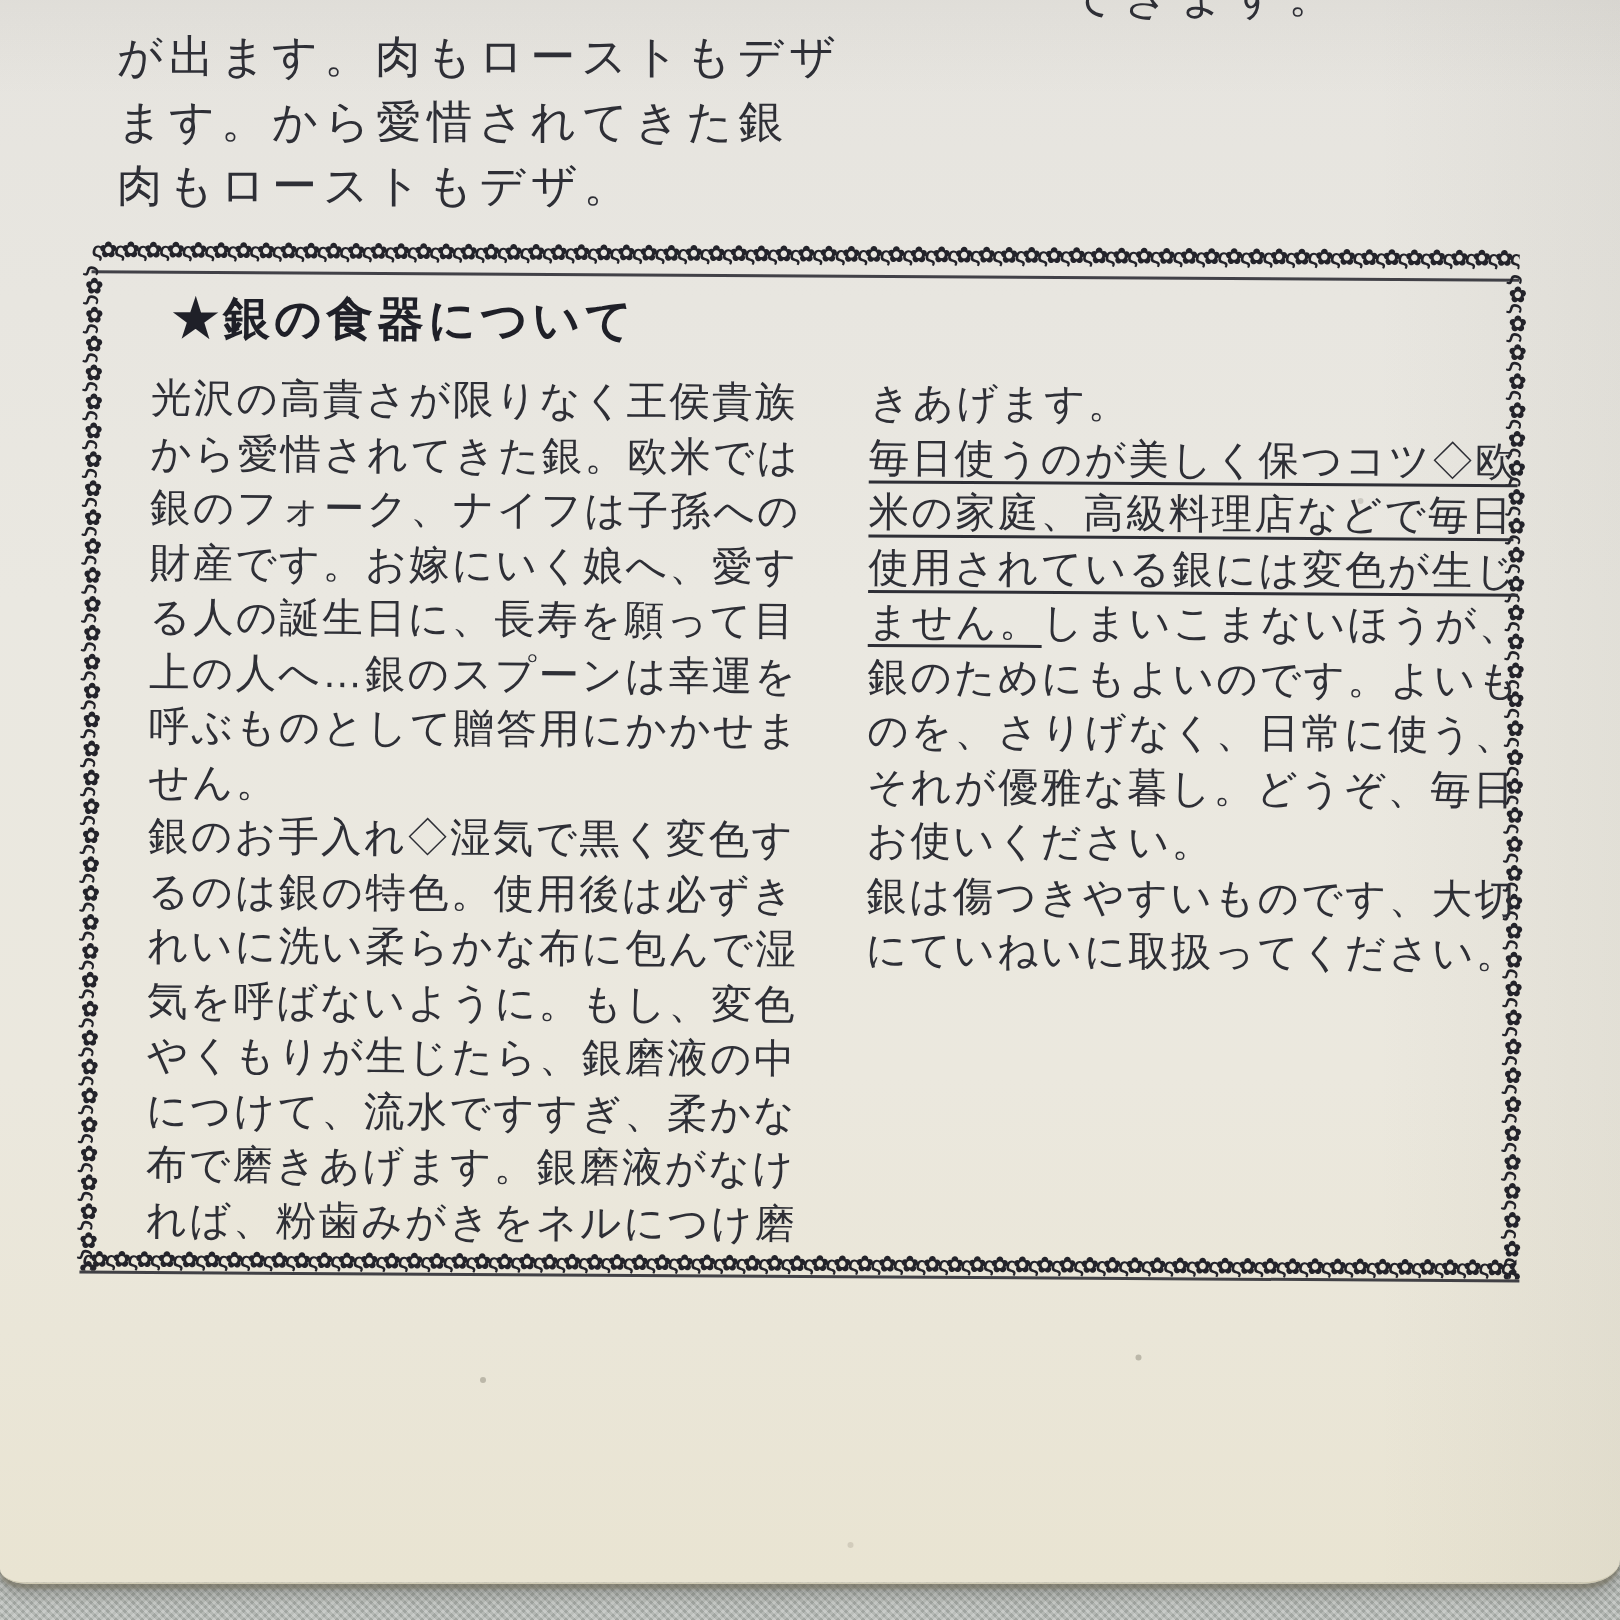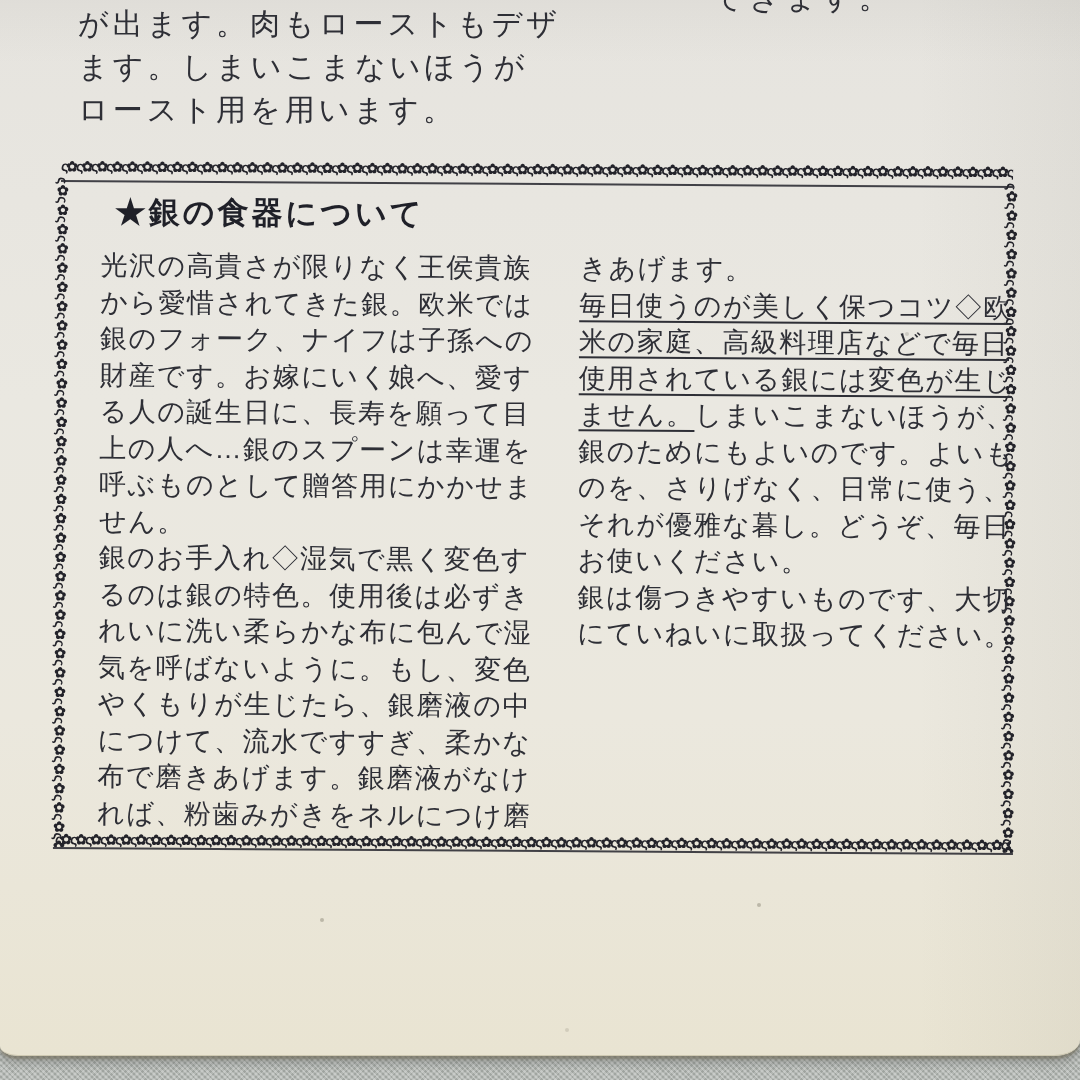--- a/index.html
+++ b/index.html
@@ -20,21 +20,21 @@
       linear-gradient(180deg, rgba(120,118,110,.06) 0%, rgba(0,0,0,0) 6%),
       linear-gradient(90deg, rgba(0,0,0,0) 85%, rgba(110,108,98,.07) 100%),
       linear-gradient(180deg,#e6e4df 0%, #eae8e1 38%, #ebe8de 68%, #e9e4d2 100%);
     border-bottom:1px solid #cfc9b2;
     border-radius:0 0 26px 18px / 0 0 16px 10px;
     box-shadow:0 3px 2px rgba(120,114,94,.55), 0 7px 10px rgba(75,75,70,.35);
     color:#2e2f36;
   }
 
   
-  .top-text{position:absolute;left:78px;top:2px;}
+  .top-text{position:absolute;left:78px;top:17px;}
   .tline{font-size:30px;line-height:43px;letter-spacing:4px;white-space:nowrap;}
   .top-partial{position:absolute;left:712px;top:-22px;font-size:30px;letter-spacing:6px;white-space:nowrap;}
 
   
   .obox{
     position:absolute;left:55px;top:168px;width:960px;height:692px;
     transform:rotate(.35deg);
   }
   .chain{
     position:absolute;color:#23232a;font-weight:bold;
@@ -66,22 +66,22 @@
 </style>
 </head>
 <body>
 
 <div class="paper">
 
   <div class="top-partial">できます。</div>
 
   <div class="top-text">
       <div class="tline">が出ます。肉もローストもデザ</div>
-      <div class="tline">ます。しまいこまないほうが</div>
-      <div class="tline">ロースト用を用います。</div>
+      <div class="tline">ます。から愛惜されてきた銀</div>
+      <div class="tline">肉もローストもデザ。</div>
     </div>
 
   <div class="obox">
     <div class="chain chain-t">ς✿ς✿ς✿ς✿ς✿ς✿ς✿ς✿ς✿ς✿ς✿ς✿ς✿ς✿ς✿ς✿ς✿ς✿ς✿ς✿ς✿ς✿ς✿ς✿ς✿ς✿ς✿ς✿ς✿ς✿ς✿ς✿ς✿ς✿ς✿ς✿ς✿ς✿ς✿ς✿ς✿ς✿ς✿ς✿ς✿ς✿ς✿ς✿ς✿ς✿ς✿ς✿ς✿ς✿ς✿ς✿ς✿ς✿ς✿ς✿ς✿ς✿ς✿ς✿ς✿ς✿ς✿ς✿ς✿ς✿ς✿ς✿ς✿ς✿ς✿</div>
     <div class="rule rule-t"></div>
     <div class="chain chain-l">ς✿ς✿ς✿ς✿ς✿ς✿ς✿ς✿ς✿ς✿ς✿ς✿ς✿ς✿ς✿ς✿ς✿ς✿ς✿ς✿ς✿ς✿ς✿ς✿ς✿ς✿ς✿ς✿ς✿ς✿ς✿ς✿ς✿ς✿ς✿ς✿ς✿ς✿ς✿ς✿ς✿ς✿ς✿ς✿ς✿ς✿ς✿ς✿ς✿ς✿ς✿ς✿ς✿ς✿ς✿</div>
     <div class="chain chain-r">ς✿ς✿ς✿ς✿ς✿ς✿ς✿ς✿ς✿ς✿ς✿ς✿ς✿ς✿ς✿ς✿ς✿ς✿ς✿ς✿ς✿ς✿ς✿ς✿ς✿ς✿ς✿ς✿ς✿ς✿ς✿ς✿ς✿ς✿ς✿ς✿ς✿ς✿ς✿ς✿ς✿ς✿ς✿ς✿ς✿ς✿ς✿ς✿ς✿ς✿ς✿ς✿ς✿ς✿ς✿</div>
     <div class="rule rule-b"></div>
     <div class="chain chain-b">ς✿ς✿ς✿ς✿ς✿ς✿ς✿ς✿ς✿ς✿ς✿ς✿ς✿ς✿ς✿ς✿ς✿ς✿ς✿ς✿ς✿ς✿ς✿ς✿ς✿ς✿ς✿ς✿ς✿ς✿ς✿ς✿ς✿ς✿ς✿ς✿ς✿ς✿ς✿ς✿ς✿ς✿ς✿ς✿ς✿ς✿ς✿ς✿ς✿ς✿ς✿ς✿ς✿ς✿ς✿ς✿ς✿ς✿ς✿ς✿ς✿ς✿ς✿ς✿ς✿ς✿ς✿ς✿ς✿ς✿ς✿ς✿ς✿ς✿ς✿</div>
 

